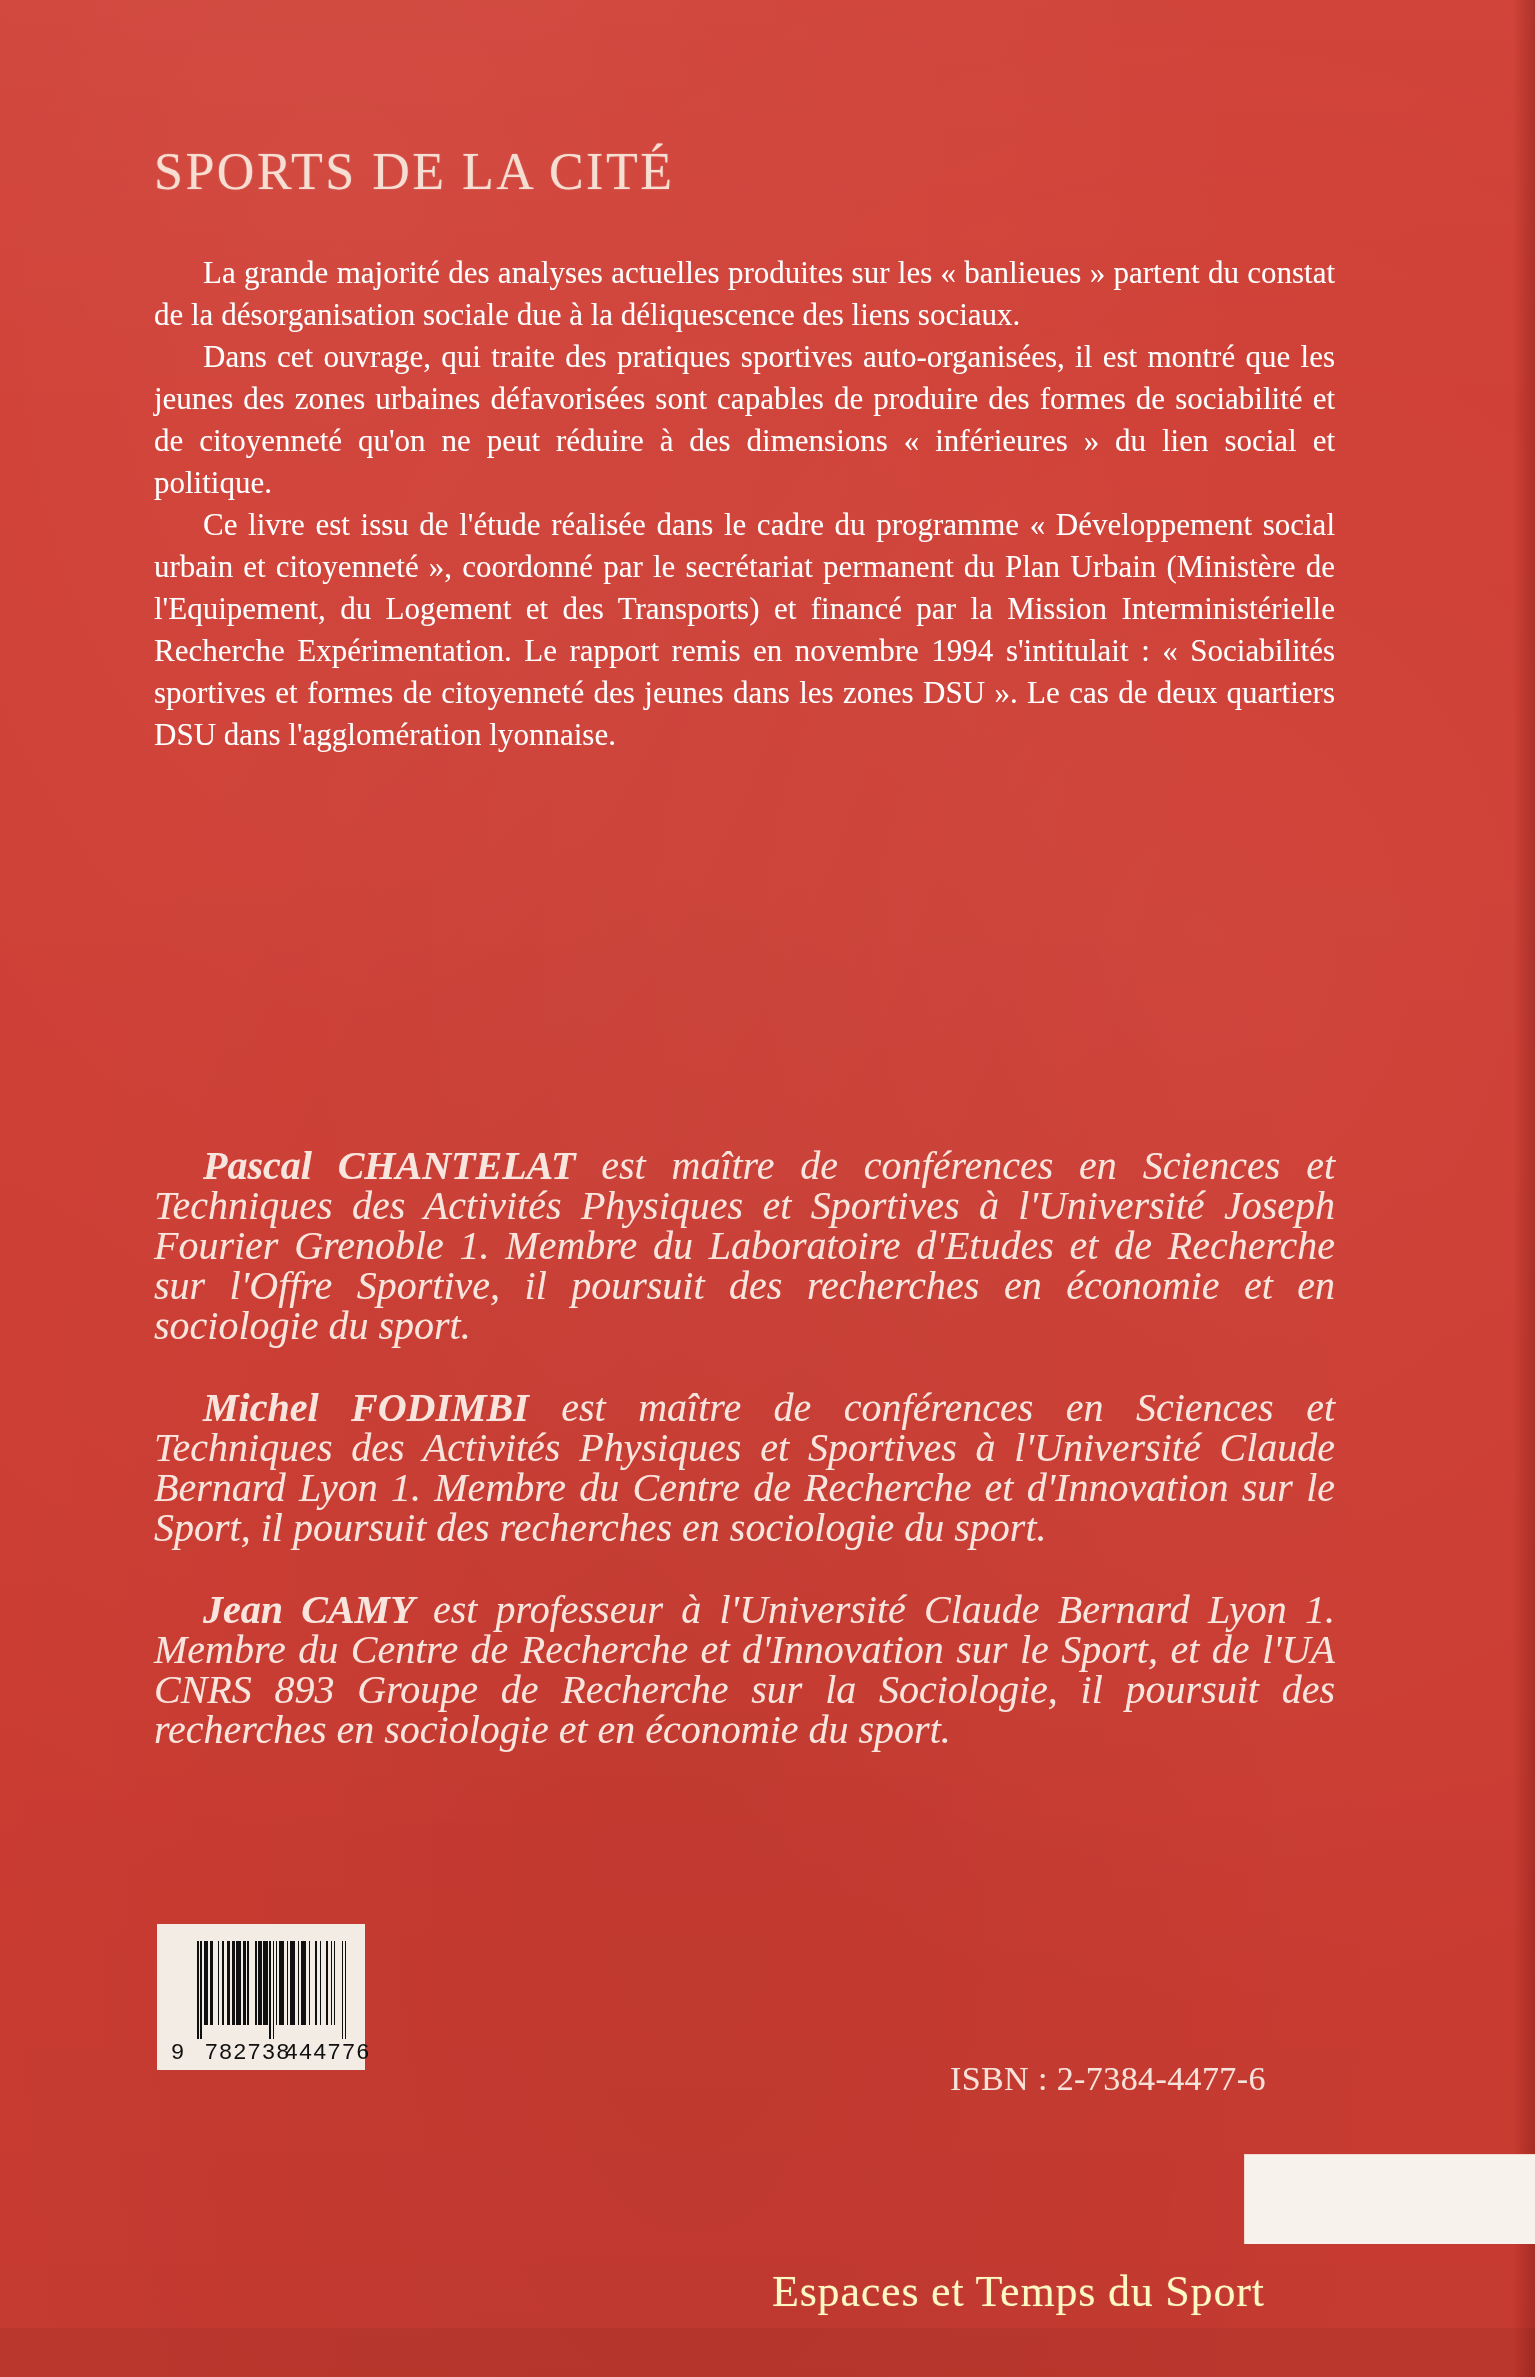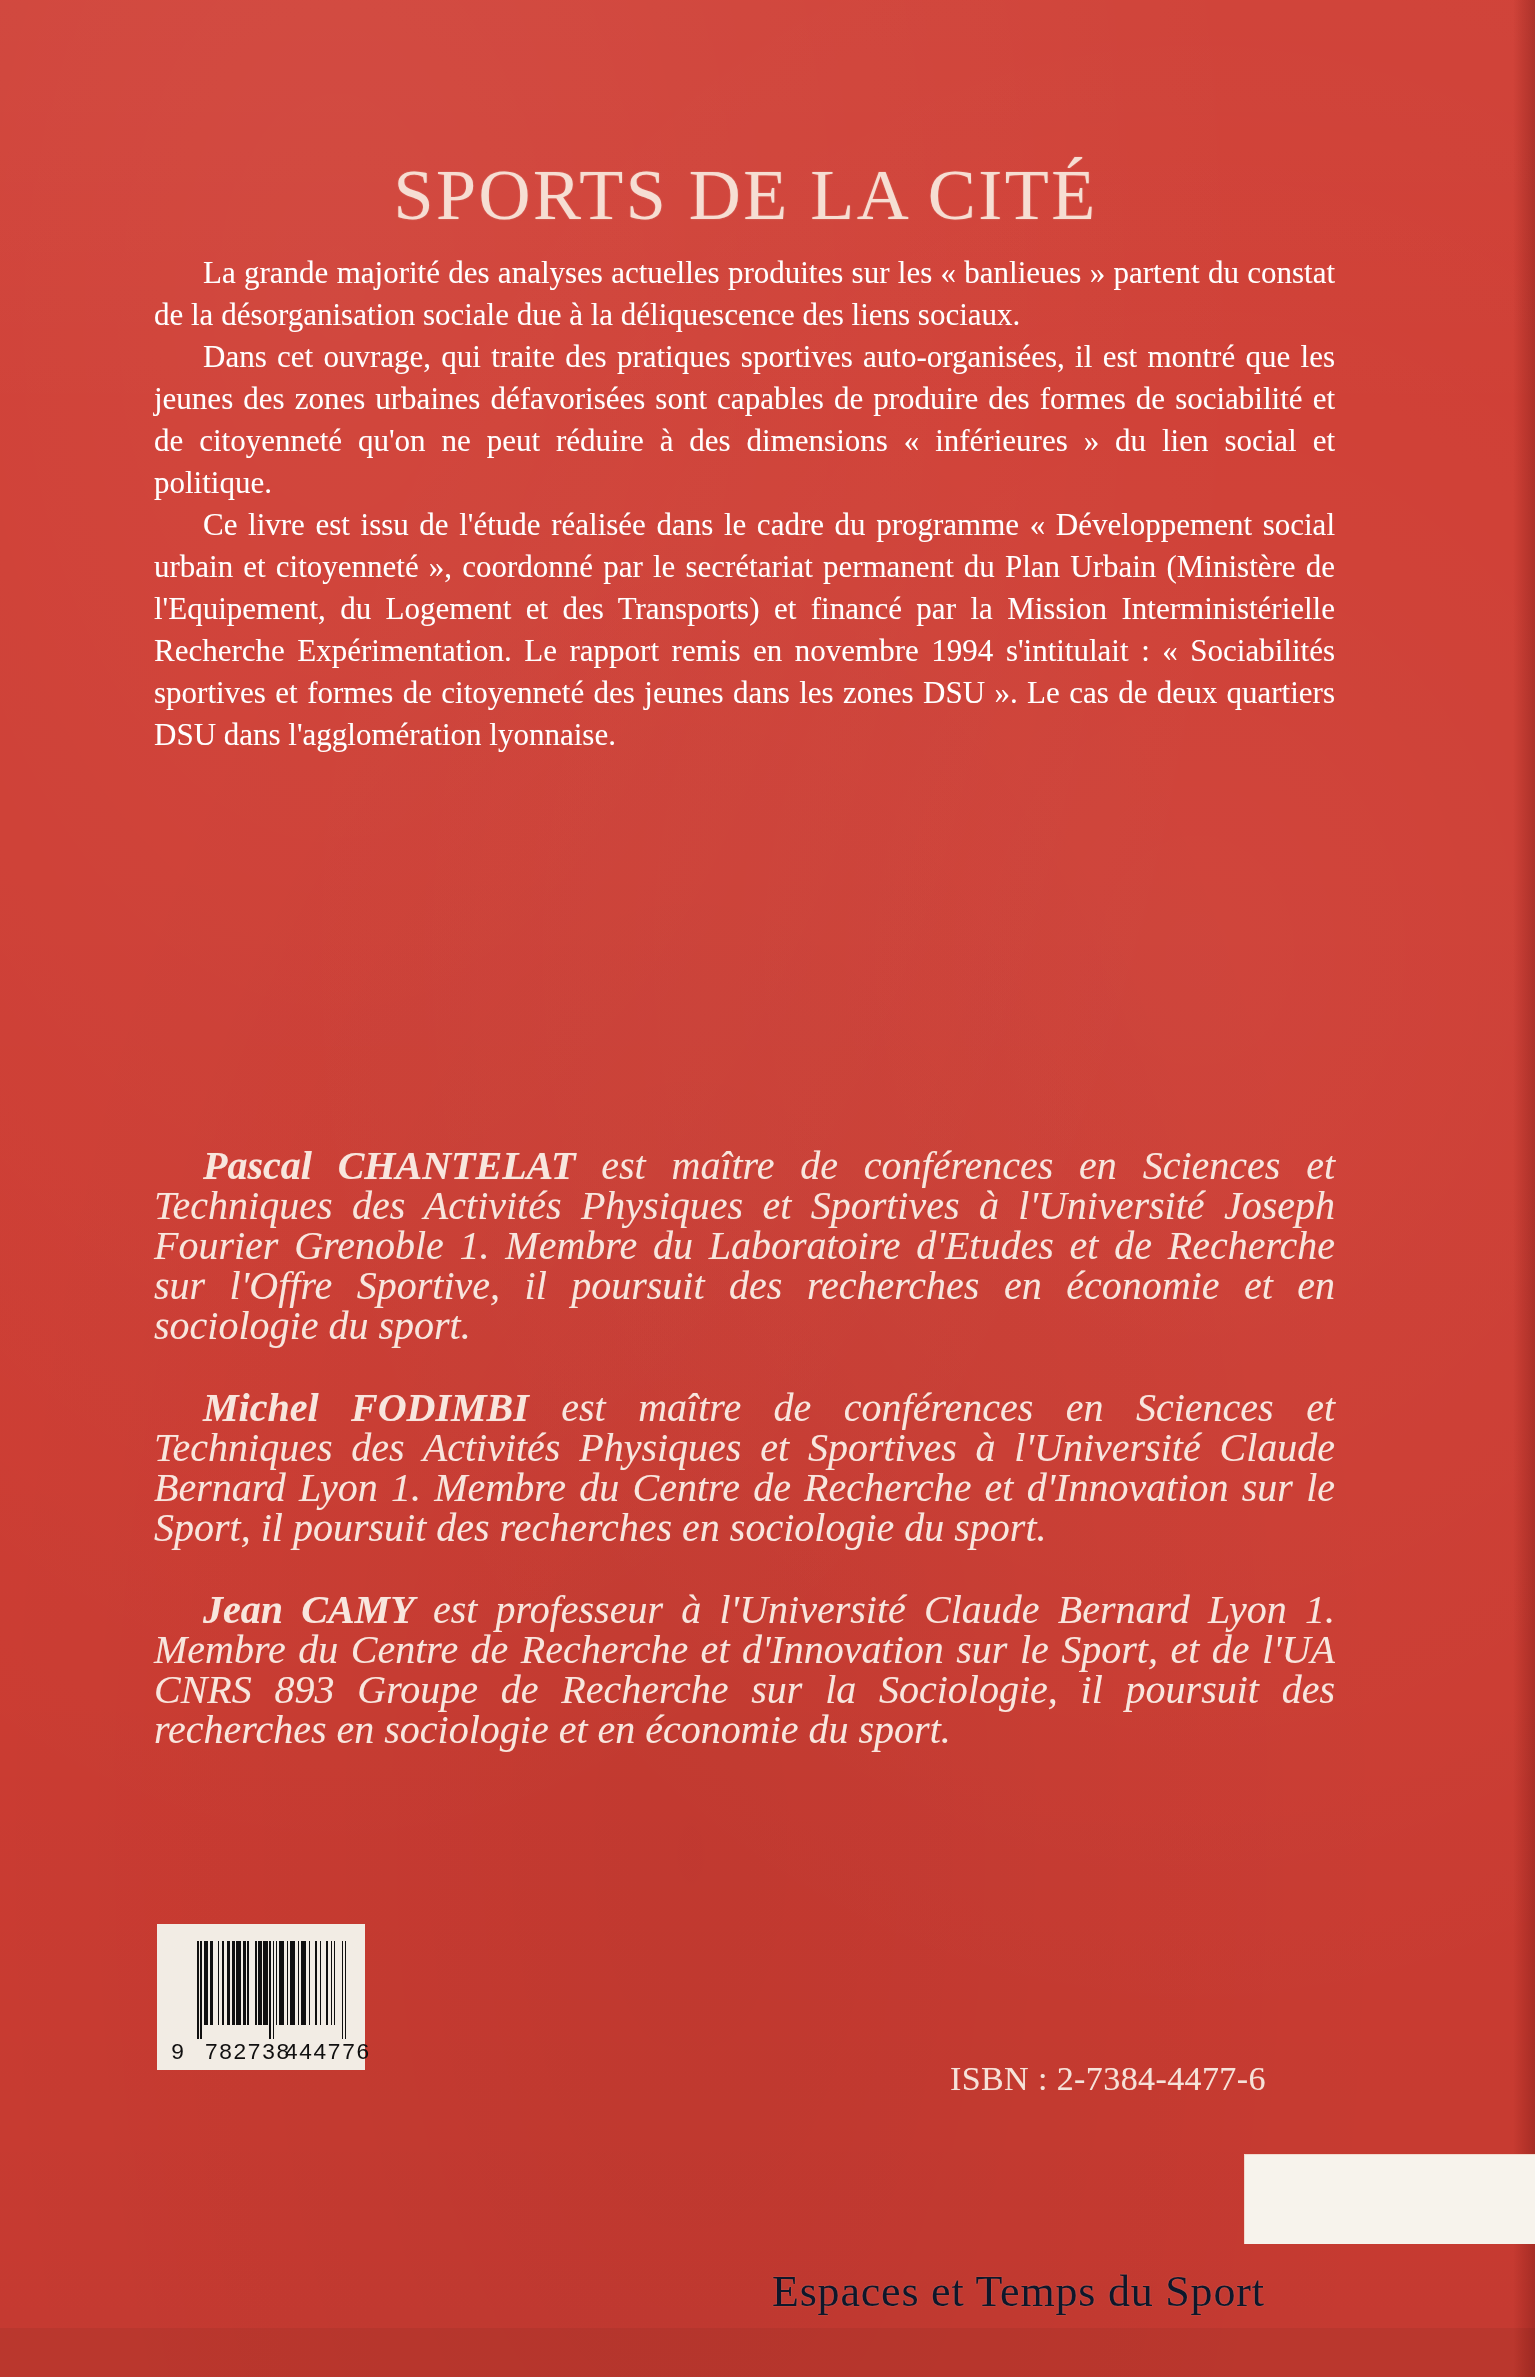--- a/index.html
+++ b/index.html
@@ -46,22 +46,22 @@
     height: 49px;
     background: rgba(0,0,0,0.05);
     pointer-events: none;
   }
 
   #title {
     position: absolute;
     left: 154px;
     top: 111px;
     width: 1183px;
-    text-align: center;
-    font-size: 72px;
+    text-align: left;
+    font-size: 52px;
     line-height: 1.0;
     letter-spacing: 2.5px;
     font-weight: 400;
     color: #f6ded3;
     text-shadow: 0 0 1.7px rgba(255,235,225,0.35);
   }
 
   #blurb {
     position: absolute;
     left: 154px;
@@ -166,21 +166,21 @@
     border-left: 0.8px solid #f2d8cd;
   }
 
   #series {
     position: absolute;
     left: 772px;
     top: 2267px;
     font-size: 44px;
     line-height: 1.15;
     letter-spacing: 0.8px;
-    color: #0f172a;
+    color: #fef9c3;
     white-space: nowrap;
     text-shadow: 0 0 1.3px rgba(255,240,232,0.35);
   }
 </style>
 </head>
 <body>
 
 <div id="cover">
 
   <div id="grain"></div>

